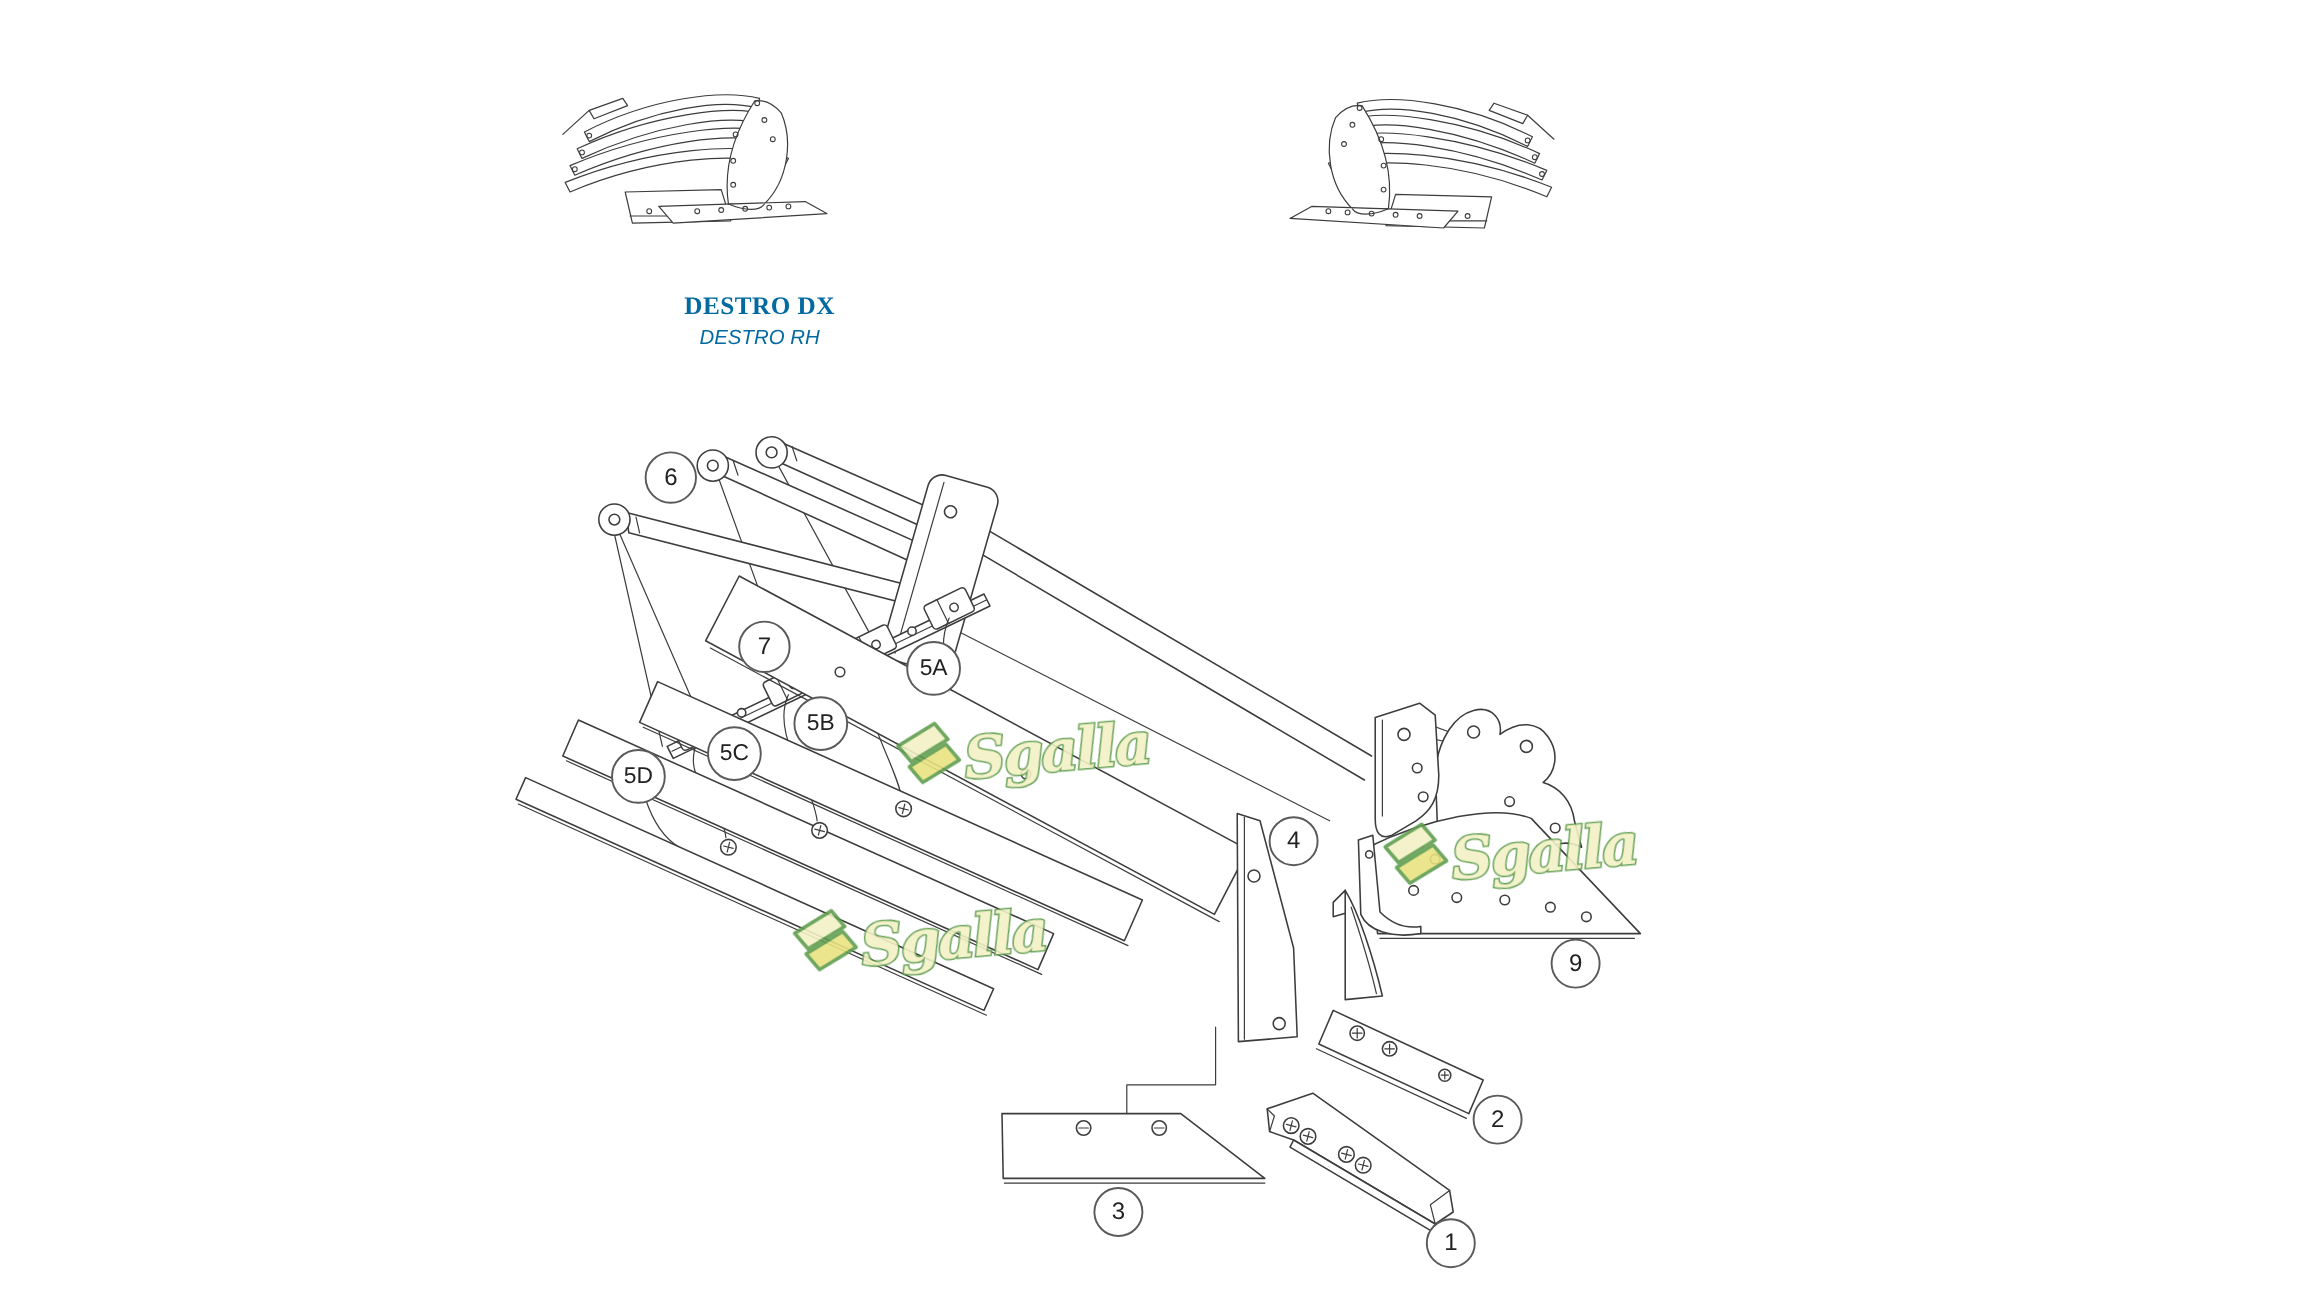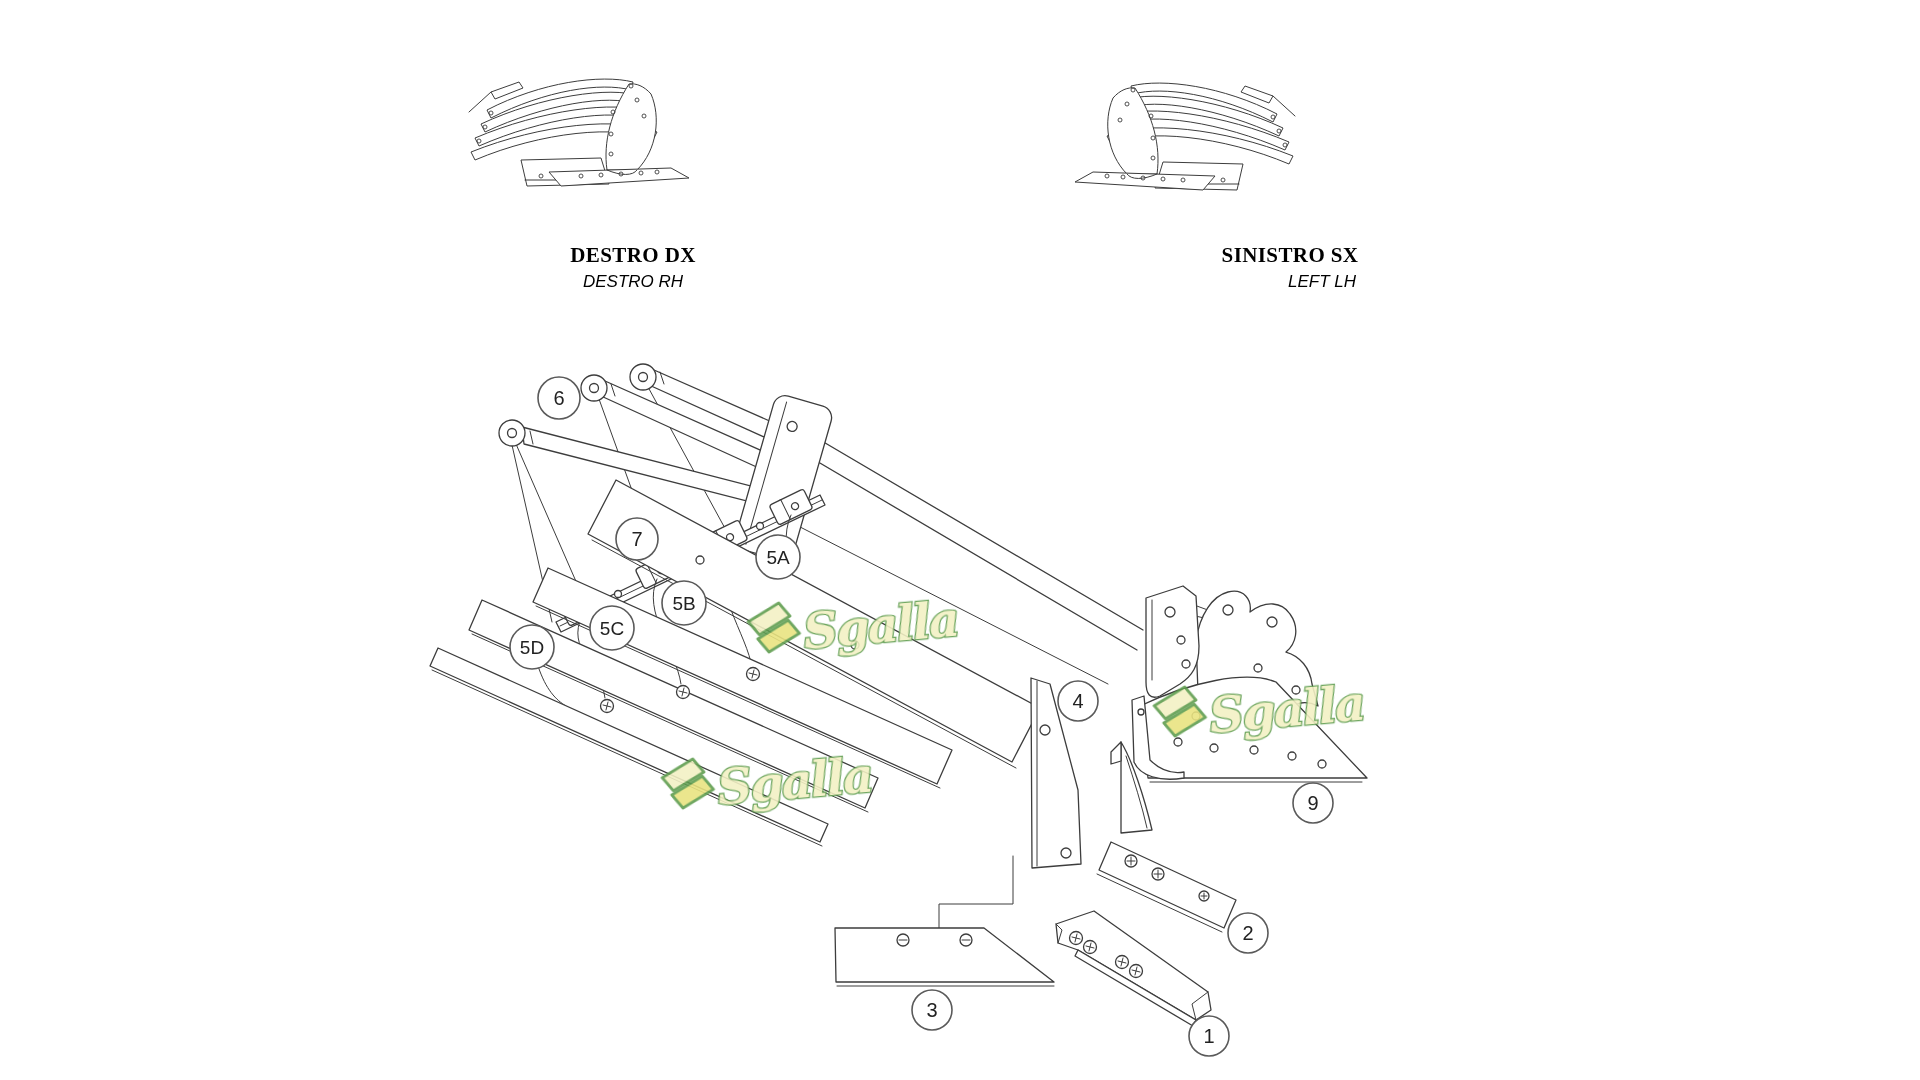--- a/index.html
+++ b/index.html
@@ -2,21 +2,21 @@
 <html><head>
 <meta charset="utf-8">
 <style>
   html,body{margin:0;padding:0;background:#ffffff;}
   .stage{position:relative;width:1920px;height:1080px;background:#ffffff;overflow:hidden;
          font-family:"Liberation Sans",sans-serif;}
   svg{position:absolute;left:0;top:0;}
   .ln{fill:none;stroke:#3d3d3d;stroke-width:1.3;stroke-linecap:round;stroke-linejoin:round;}
   .fl{fill:#ffffff;stroke:#3d3d3d;stroke-width:1.3;stroke-linejoin:round;}
   .thin{stroke-width:1;}
-  .variant-label{position:absolute;color:#000000;}
+  .variant-label{position:absolute;color:#0369a1;}
   .variant-title{font-family:"Liberation Serif",serif;font-weight:bold;font-size:21px;
                  letter-spacing:.4px;text-align:center;}
   .variant-sub{font-family:"Liberation Sans",sans-serif;font-style:italic;font-size:17px;
                margin-top:4px;text-align:center;}
   #label-sinistro .variant-sub{text-align:right;padding-right:74px;}
   .callout-txt{font-family:"Liberation Sans",sans-serif;fill:#222;}
   .wm-text{font-family:"DejaVu Serif",serif;font-style:italic;font-weight:bold;
            letter-spacing:-2px;}
 </style>
 </head>
@@ -333,18 +333,14 @@
           <circle cx="932" cy="1010" r="20" fill="#ffffff" stroke="#5a5a5a" stroke-width="1.6"></circle>
           <text x="932" y="1010" text-anchor="middle" dominant-baseline="central" class="callout-txt" font-size="20">3</text>
         </g>
       </g>
 </svg>
 
 <div id="label-destro" class="variant-label" style="left:493px;top:243px;width:280px;">
   <div class="variant-title">DESTRO DX</div>
   <div class="variant-sub">DESTRO RH</div>
 </div>
-<div id="label-sinistro" class="variant-label" style="left:1150px;top:243px;width:280px;">
-  <div class="variant-title">SINISTRO SX</div>
-  <div class="variant-sub">LEFT LH</div>
+
 </div>
 
-</div>
-
 </body></html>

